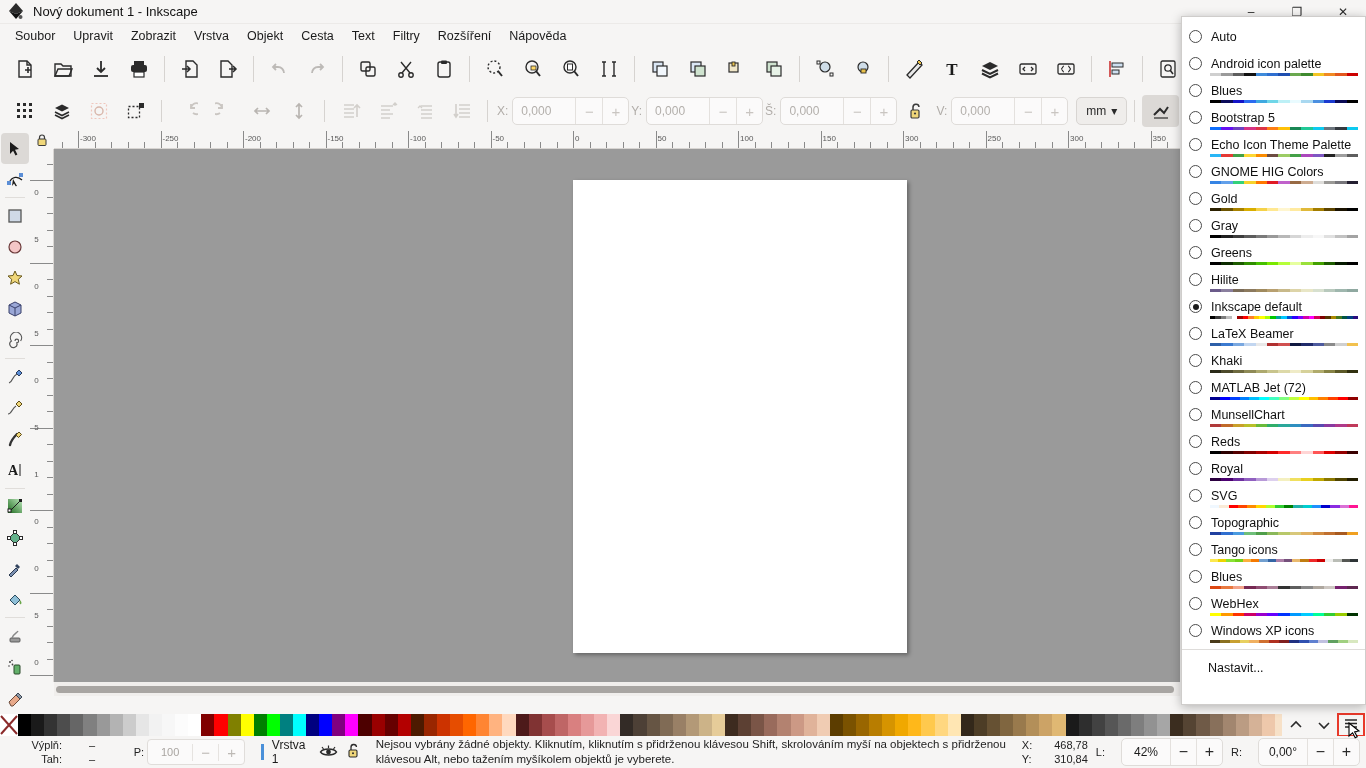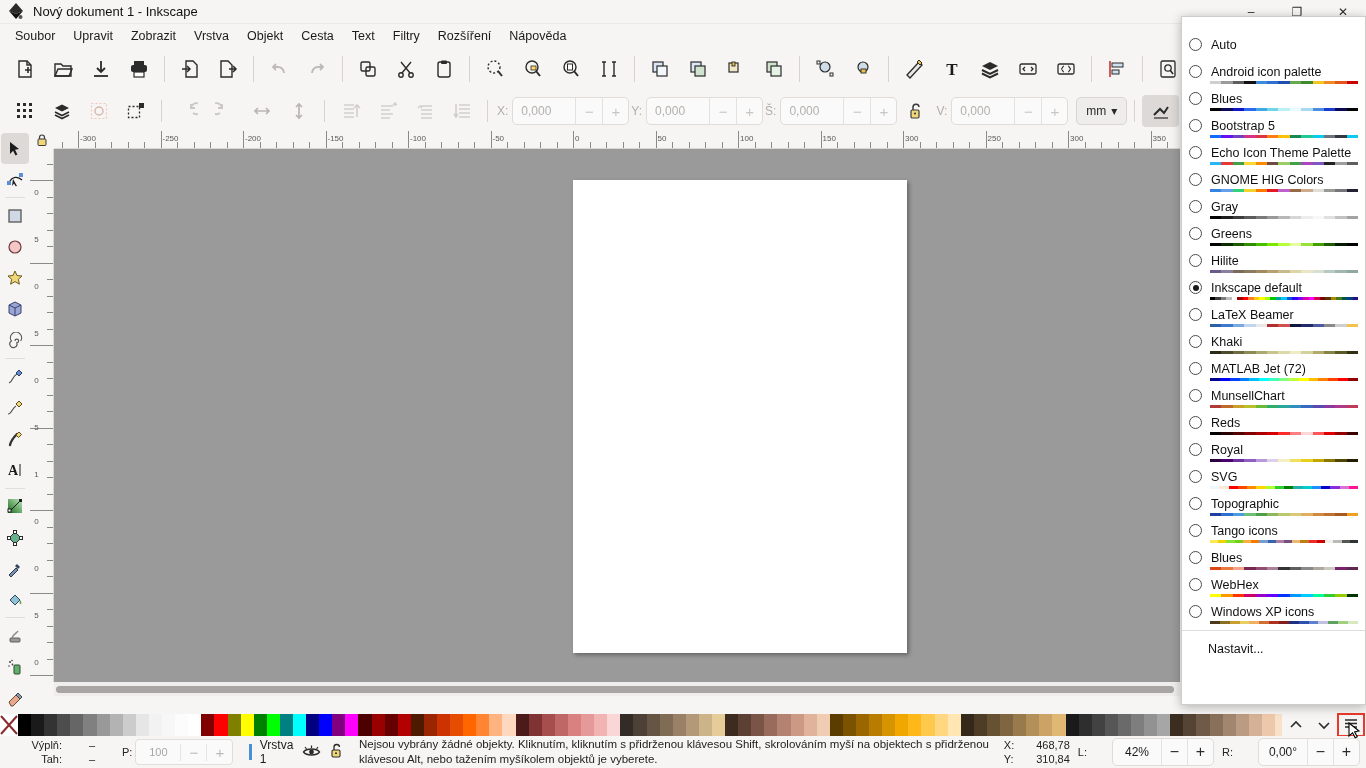--- a/index.html
+++ b/index.html
@@ -170,33 +170,33 @@
   .layer-name { font-size: 12px; color: #1b1b1b; }
   .statusmsg {
     flex: 1 1 auto; font-size: 11.5px; color: #222; line-height: 15px;
     padding: 0 10px 0 14px; max-width: 660px;
   }
   .coords { font-size: 11px; color: #222; line-height: 14px; margin-left: auto; }
   .coords .row { display: flex; }
   .coords .k { width: 18px; }
   .coords .v { width: 48px; text-align: right; }
   .zoombox, .rotbox {
-    display: flex; align-items: center; height: 28px; margin-left: 25px;
+    display: flex; align-items: center; height: 28px; margin-left: 16px;
     border: 1px solid #dfdcd9; border-radius: 5px; background: #fbfafa;
   }
   .zb-val { width: 48px; text-align: center; font-size: 12px; color: #1b1b1b; }
   .zb-btn { width: 26px; text-align: center; font-size: 16px; color: #2a2a2a; border-left: 1px solid #e4e1de; line-height: 26px;}
   .sb-lab { font-size: 11px; color: #222; margin-left: 8px; }
 
   
   .popup {
     position: absolute; left: 1181px; top: 16px; width: 185px; height: 689px;
     background: #ffffff; border: 1px solid #cfcdcb;
     box-shadow: 0 2px 10px rgba(0,0,0,0.28);
-    padding: 14px 0 0 0;
+    padding: 6px 0 0 0;
   }
   .pop-item {
     position: relative; height: 27px; display: flex; align-items: center;
     padding-left: 7px;
   }
   .radio {
     width: 13px; height: 13px; border: 1.5px solid #4c4c4c; border-radius: 50%;
     flex: 0 0 auto; position: relative; background: #fff;
   }
   .radio.on::after {
@@ -1161,20 +1161,39 @@
           <span style="background: rgb(152, 106, 68);"></span>
           <span style="background: rgb(205, 171, 143);"></span>
           <span style="background: rgb(222, 221, 218);"></span>
           <span style="background: rgb(154, 153, 150);"></span>
           <span style="background: rgb(119, 118, 123);"></span>
           <span style="background: rgb(36, 31, 49);"></span>
         </div>
       </div>
       <div class="pop-item">
         <div class="radio"></div>
+        <div class="pop-label">Gold</div>
+        <div class="pop-strip">
+          <span style="background: rgb(43, 32, 0);"></span>
+          <span style="background: rgb(107, 83, 0);"></span>
+          <span style="background: rgb(168, 130, 0);"></span>
+          <span style="background: rgb(217, 174, 0);"></span>
+          <span style="background: rgb(245, 210, 74);"></span>
+          <span style="background: rgb(255, 232, 146);"></span>
+          <span style="background: rgb(255, 246, 208);"></span>
+          <span style="background: rgb(255, 234, 160);"></span>
+          <span style="background: rgb(224, 185, 58);"></span>
+          <span style="background: rgb(163, 125, 0);"></span>
+          <span style="background: rgb(92, 68, 0);"></span>
+          <span style="background: rgb(26, 18, 0);"></span>
+          <span style="background: rgb(0, 0, 0);"></span>
+        </div>
+      </div>
+      <div class="pop-item">
+        <div class="radio"></div>
         <div class="pop-label">Gray</div>
         <div class="pop-strip">
           <span style="background: rgb(0, 0, 0);"></span>
           <span style="background: rgb(31, 31, 31);"></span>
           <span style="background: rgb(61, 61, 61);"></span>
           <span style="background: rgb(92, 92, 92);"></span>
           <span style="background: rgb(122, 122, 122);"></span>
           <span style="background: rgb(153, 153, 153);"></span>
           <span style="background: rgb(184, 184, 184);"></span>
           <span style="background: rgb(214, 214, 214);"></span>

